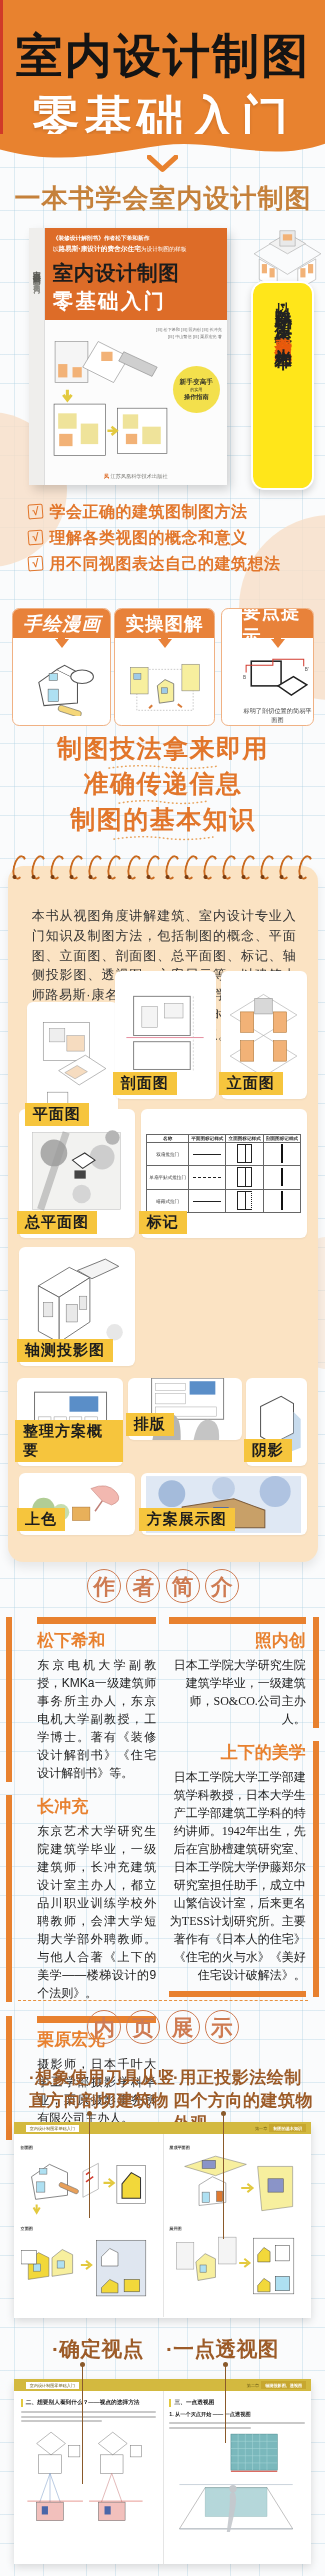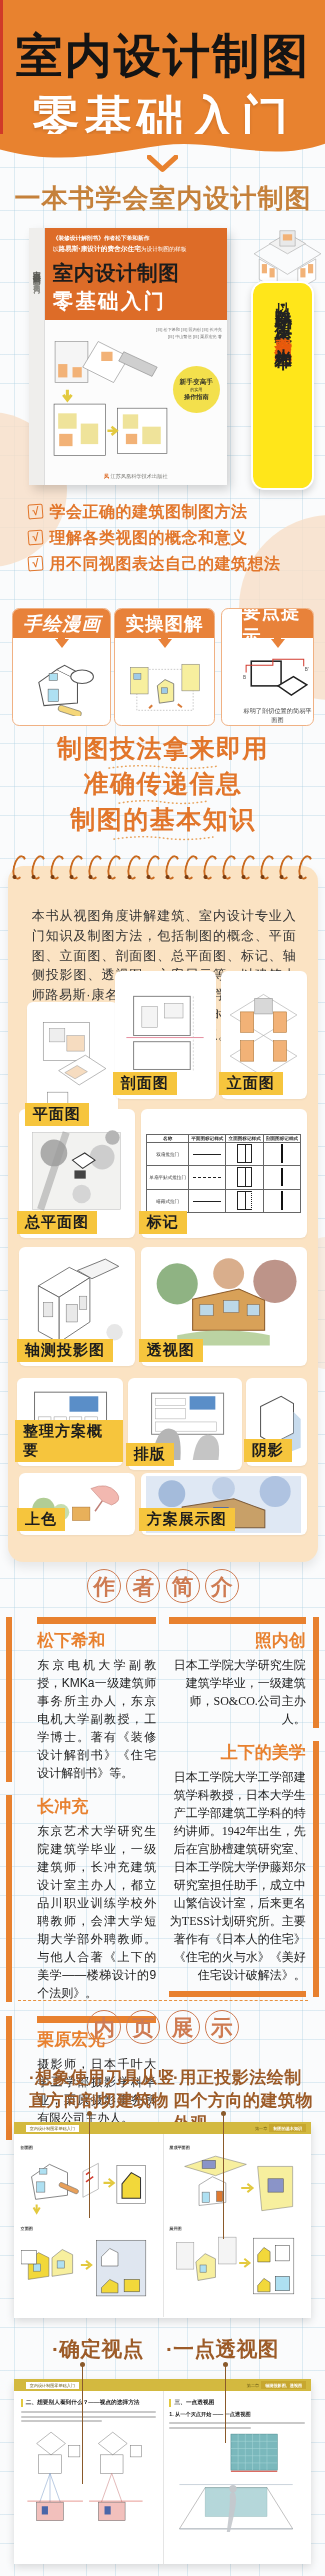--- a/index.html
+++ b/index.html
@@ -456,54 +456,39 @@
                 <td>暗藏式拉门</td>
                 <td><span class="sym-plan"></span></td>
                 <td><span class="sym-elev" style="border-right-style:dotted;"></span></td>
                 <td><span class="sym-sec"></span></td>
               </tr>
         </tbody>
           </table>
       </div>
       <span class="gchip">标记</span>
     </div>
-    <div class="gcard" style="left:133px;top:381px;width:166px;height:119px;">
-      <div class="gart">
-          <svg width="155" height="108" viewBox="0 0 300 210">
-            <circle cx="60" cy="60" r="40" fill="#6a9a5a" opacity=".75"></circle>
-            <circle cx="250" cy="55" r="42" fill="#9a5a4a" opacity=".65"></circle>
-            <circle cx="160" cy="40" r="30" fill="#c07840" opacity=".6"></circle>
-            <path d="M90,90 L180,70 L230,92 L230,150 L90,150 Z" fill="#d8a158" stroke="#8a5a2a" stroke-width="2"></path>
-            <rect x="104" y="100" width="26" height="22" fill="#bcd8e8" stroke="#7a5a3a"></rect>
-            <rect x="150" y="92" width="30" height="24" fill="#bcd8e8" stroke="#7a5a3a"></rect>
-            <rect x="196" y="100" width="24" height="22" fill="#bcd8e8" stroke="#7a5a3a"></rect>
-            <path d="M60,160 Q150,140 240,160 L240,180 L60,180 Z" fill="#9ec07a" opacity=".7"></path>
-          </svg>
-        </div>
-      <span class="gchip">透视图</span>
-    </div>
 
     <div class="gcard" style="left:9.3px;top:512px;width:106px;height:88px;">
       <div class="gart">
           <svg width="88" height="72" viewBox="0 0 170 140">
             <rect x="16" y="12" width="140" height="84" fill="#fff" stroke="#777" stroke-width="2"></rect>
             <rect x="84" y="20" width="56" height="30" fill="#5a8ec8"></rect>
             <g fill="#fff" stroke="#999">
               <rect x="24" y="60" width="24" height="18"></rect>
               <rect x="54" y="60" width="24" height="18"></rect>
               <rect x="84" y="60" width="24" height="18"></rect>
               <rect x="114" y="60" width="24" height="18"></rect>
             </g>
             <rect x="60" y="104" width="40" height="26" fill="#fff" stroke="#888" transform="rotate(-8 60 104)"></rect>
             <rect x="34" y="108" width="20" height="14" fill="#f2b277" stroke="#a8702f"></rect>
           </svg>
         </div>
       <span class="gchip">整理方案概要</span>
     </div>
-    <div class="gcard" style="left:120px;top:512px;width:114px;height:92px;">
+    <div class="gcard" style="left:120px;top:512px;width:114px;height:62px;">
       <div class="gart">
           <svg width="98" height="72" viewBox="0 0 190 140">
             <rect x="30" y="10" width="140" height="80" fill="#fff" stroke="#888" stroke-width="2"></rect>
             <rect x="104" y="16" width="50" height="26" fill="#5a8ec8"></rect>
             <g fill="#fff" stroke="#aaa">
               <rect x="38" y="20" width="58" height="14"></rect>
               <rect x="38" y="40" width="58" height="20"></rect>
               <rect x="38" y="66" width="118" height="18"></rect>
             </g>
             <path d="M30,140 Q40,70 70,80 Q90,84 86,140 Z" fill="#b5b5b5"></path>

